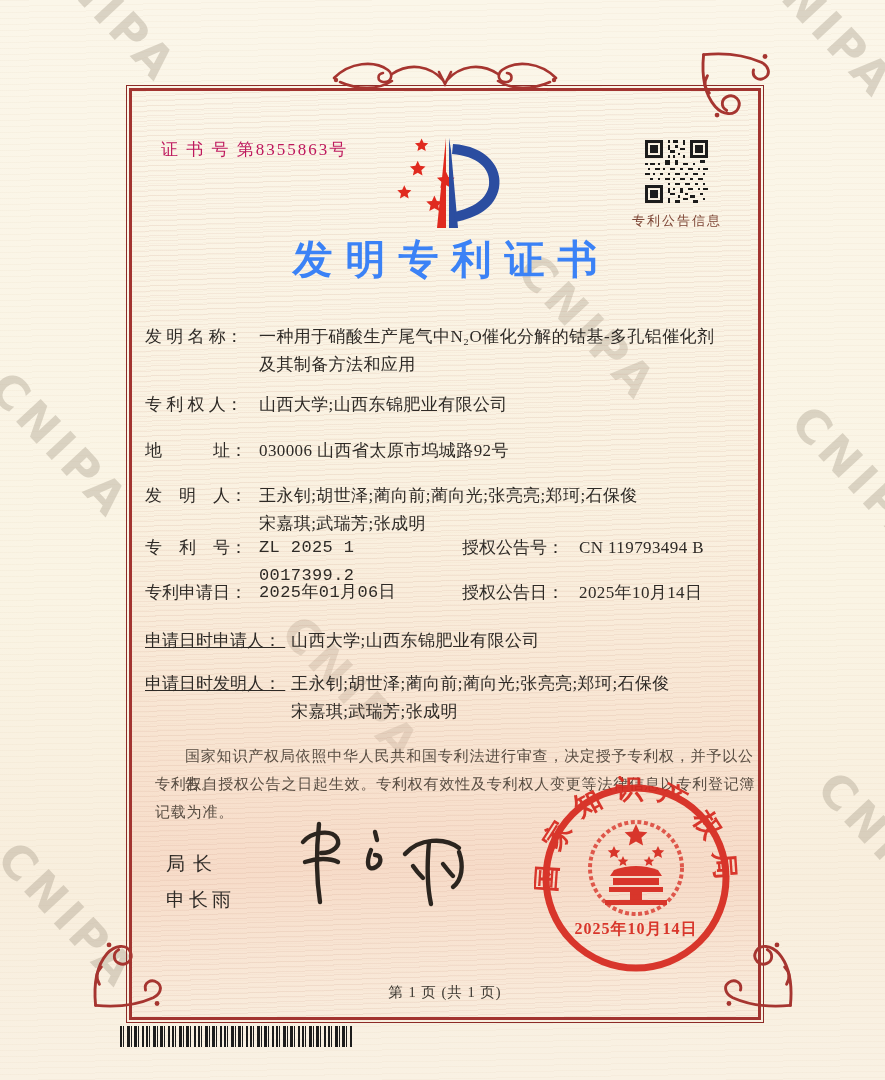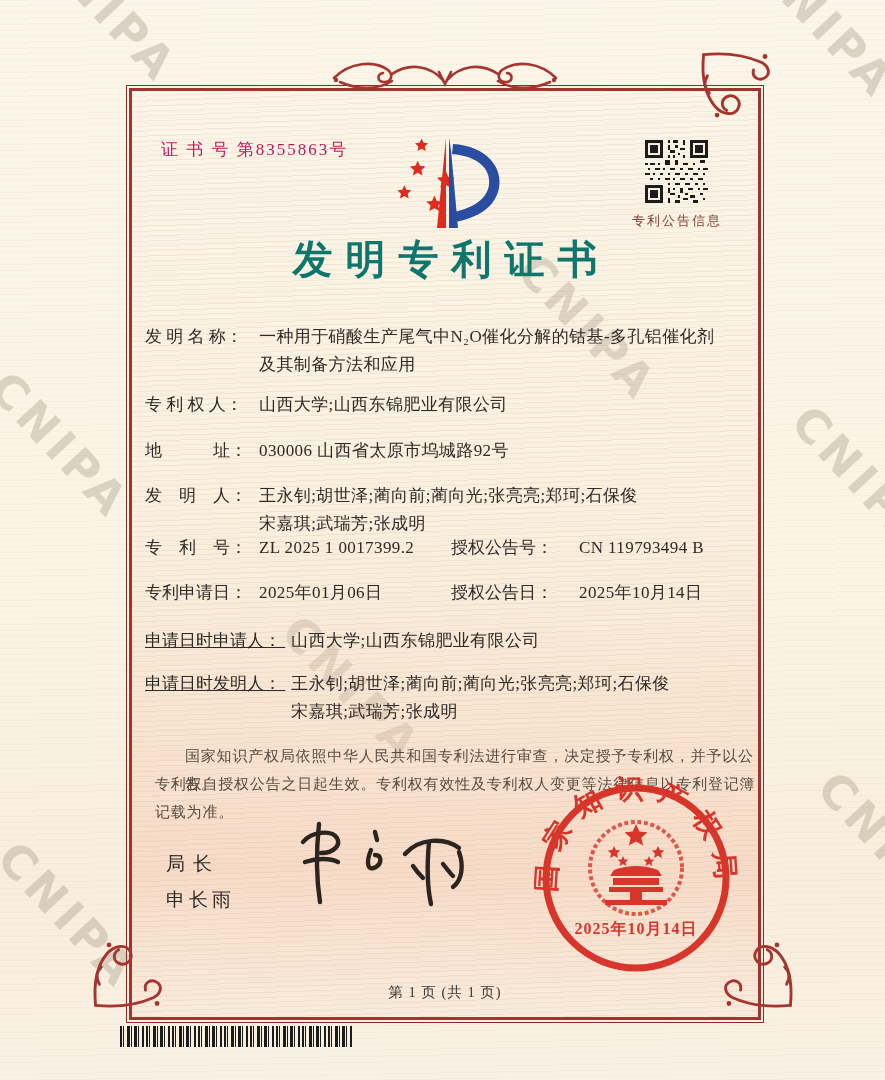--- a/index.html
+++ b/index.html
@@ -25,28 +25,28 @@
   .cert-guilloche{position:absolute;inset:5px;
     background:repeating-linear-gradient(178deg,rgba(198,140,120,.12) 0 1px,transparent 1px 5px);}
   .cert-content{position:absolute;inset:0;z-index:3;color:#2e2a26;}
   
   .cert-no{position:absolute;left:34px;top:52px;font-size:17px;letter-spacing:2px;color:#be185d;}
   .logo{position:absolute;left:258px;top:44px;width:126px;height:106px;}
   .qr{position:absolute;left:518px;top:54px;width:63px;height:63px;}
   .qr-label{position:absolute;left:488px;top:126px;width:124px;text-align:center;
     font-size:13px;letter-spacing:2px;color:#7c4434;}
   .title{position:absolute;left:0;top:146px;width:100%;text-align:center;
-    font-size:40px;font-weight:bold;letter-spacing:13px;text-indent:13px;color:#0f766e;}
+    font-size:40px;font-weight:bold;letter-spacing:13px;text-indent:13px;color:#3b82f6;}
   
   .row{position:absolute;left:18px;display:flex;font-size:17px;line-height:28px;}
   .lbl{width:114px;white-space:pre;flex:none;color:#2e2a26;}
   .lbl-wide{width:146px;white-space:pre;flex:none;text-decoration:underline;}
   .val{letter-spacing:.4px;}
-  .val-fix{width:192px;flex:none;letter-spacing:.4px;}
-  .lbl2{width:128px;white-space:pre;flex:none;}
+  .val-fix{width:192px;flex:none;letter-spacing:.4px;font-family:Liberation Mono, monospace;}
+  .lbl2{width:128px;white-space:pre;flex:none;text-align:center;}
   .vblock div{line-height:28px;}
   
   .stmt{position:absolute;font-size:15px;letter-spacing:.8px;color:#584d42;line-height:28px;}
   .stmt1{left:58px;top:656px;}
   .stmt2{left:28px;top:684px;}
   
   .comm-title{position:absolute;left:39px;top:765px;font-size:19px;letter-spacing:8px;}
   .comm-name{position:absolute;left:39px;top:801px;font-size:19px;letter-spacing:4px;}
   .sig{position:absolute;left:162px;top:726px;width:196px;height:104px;}
   .seal{position:absolute;left:407px;top:690px;width:204px;height:204px;opacity:.92;}

